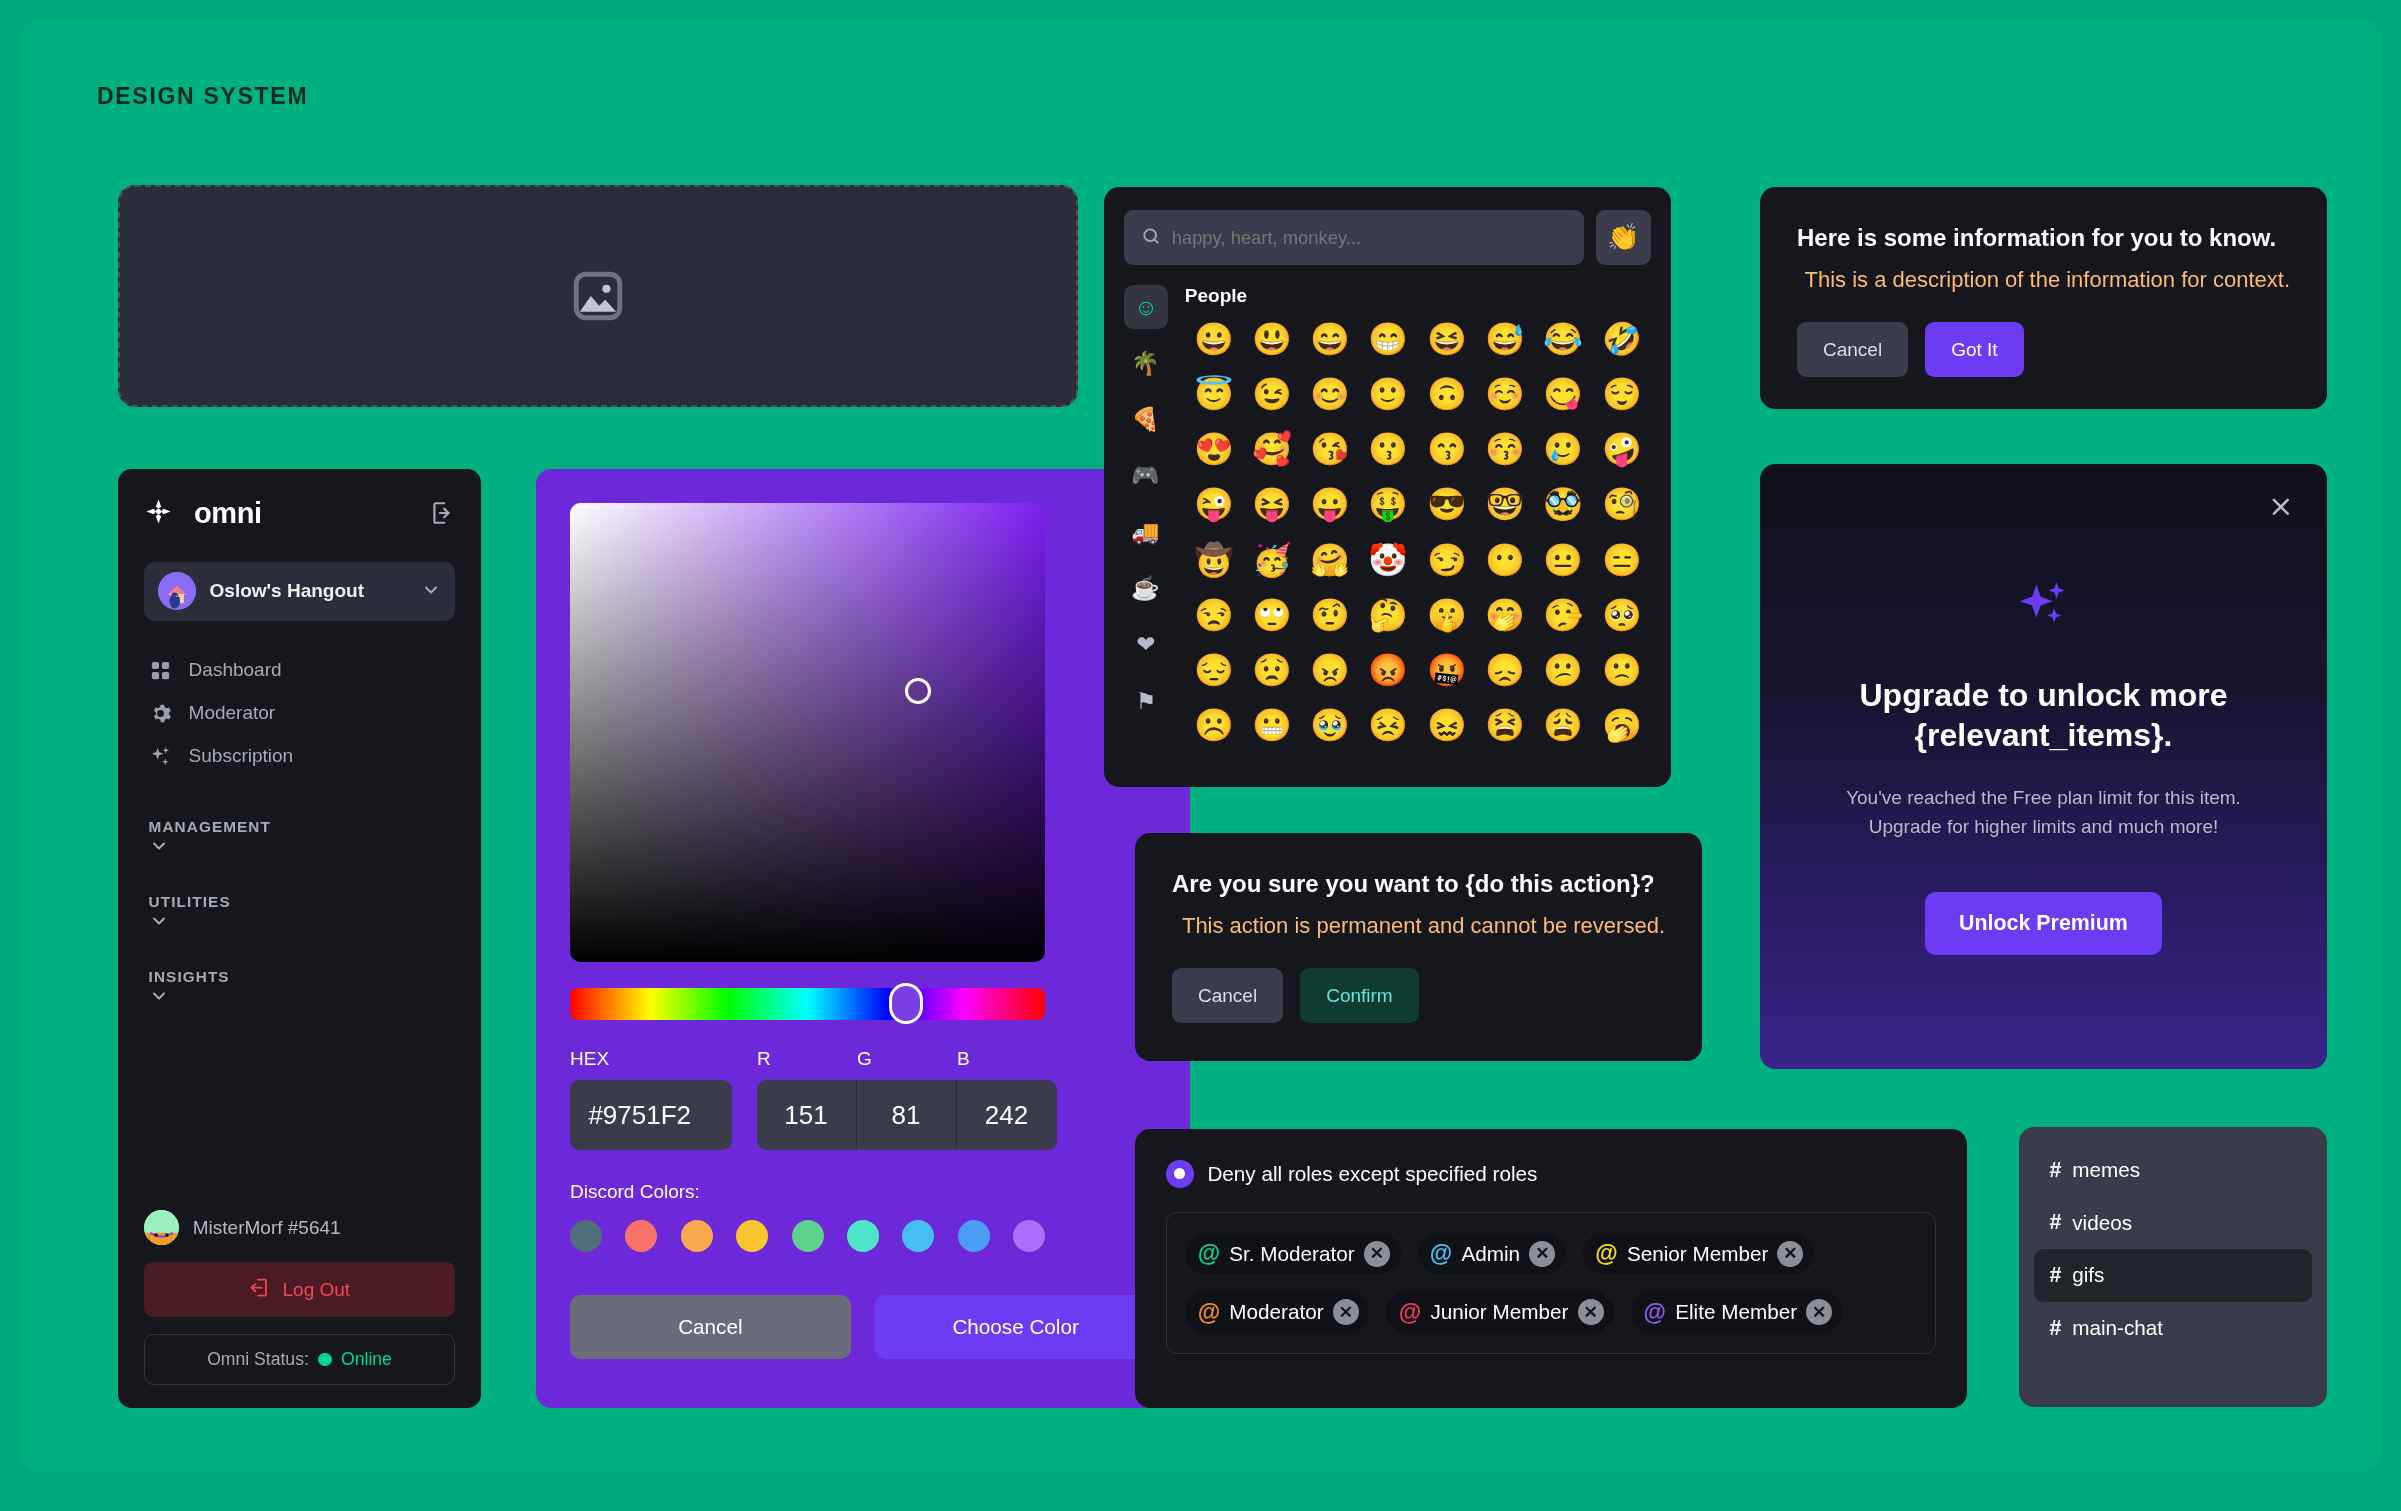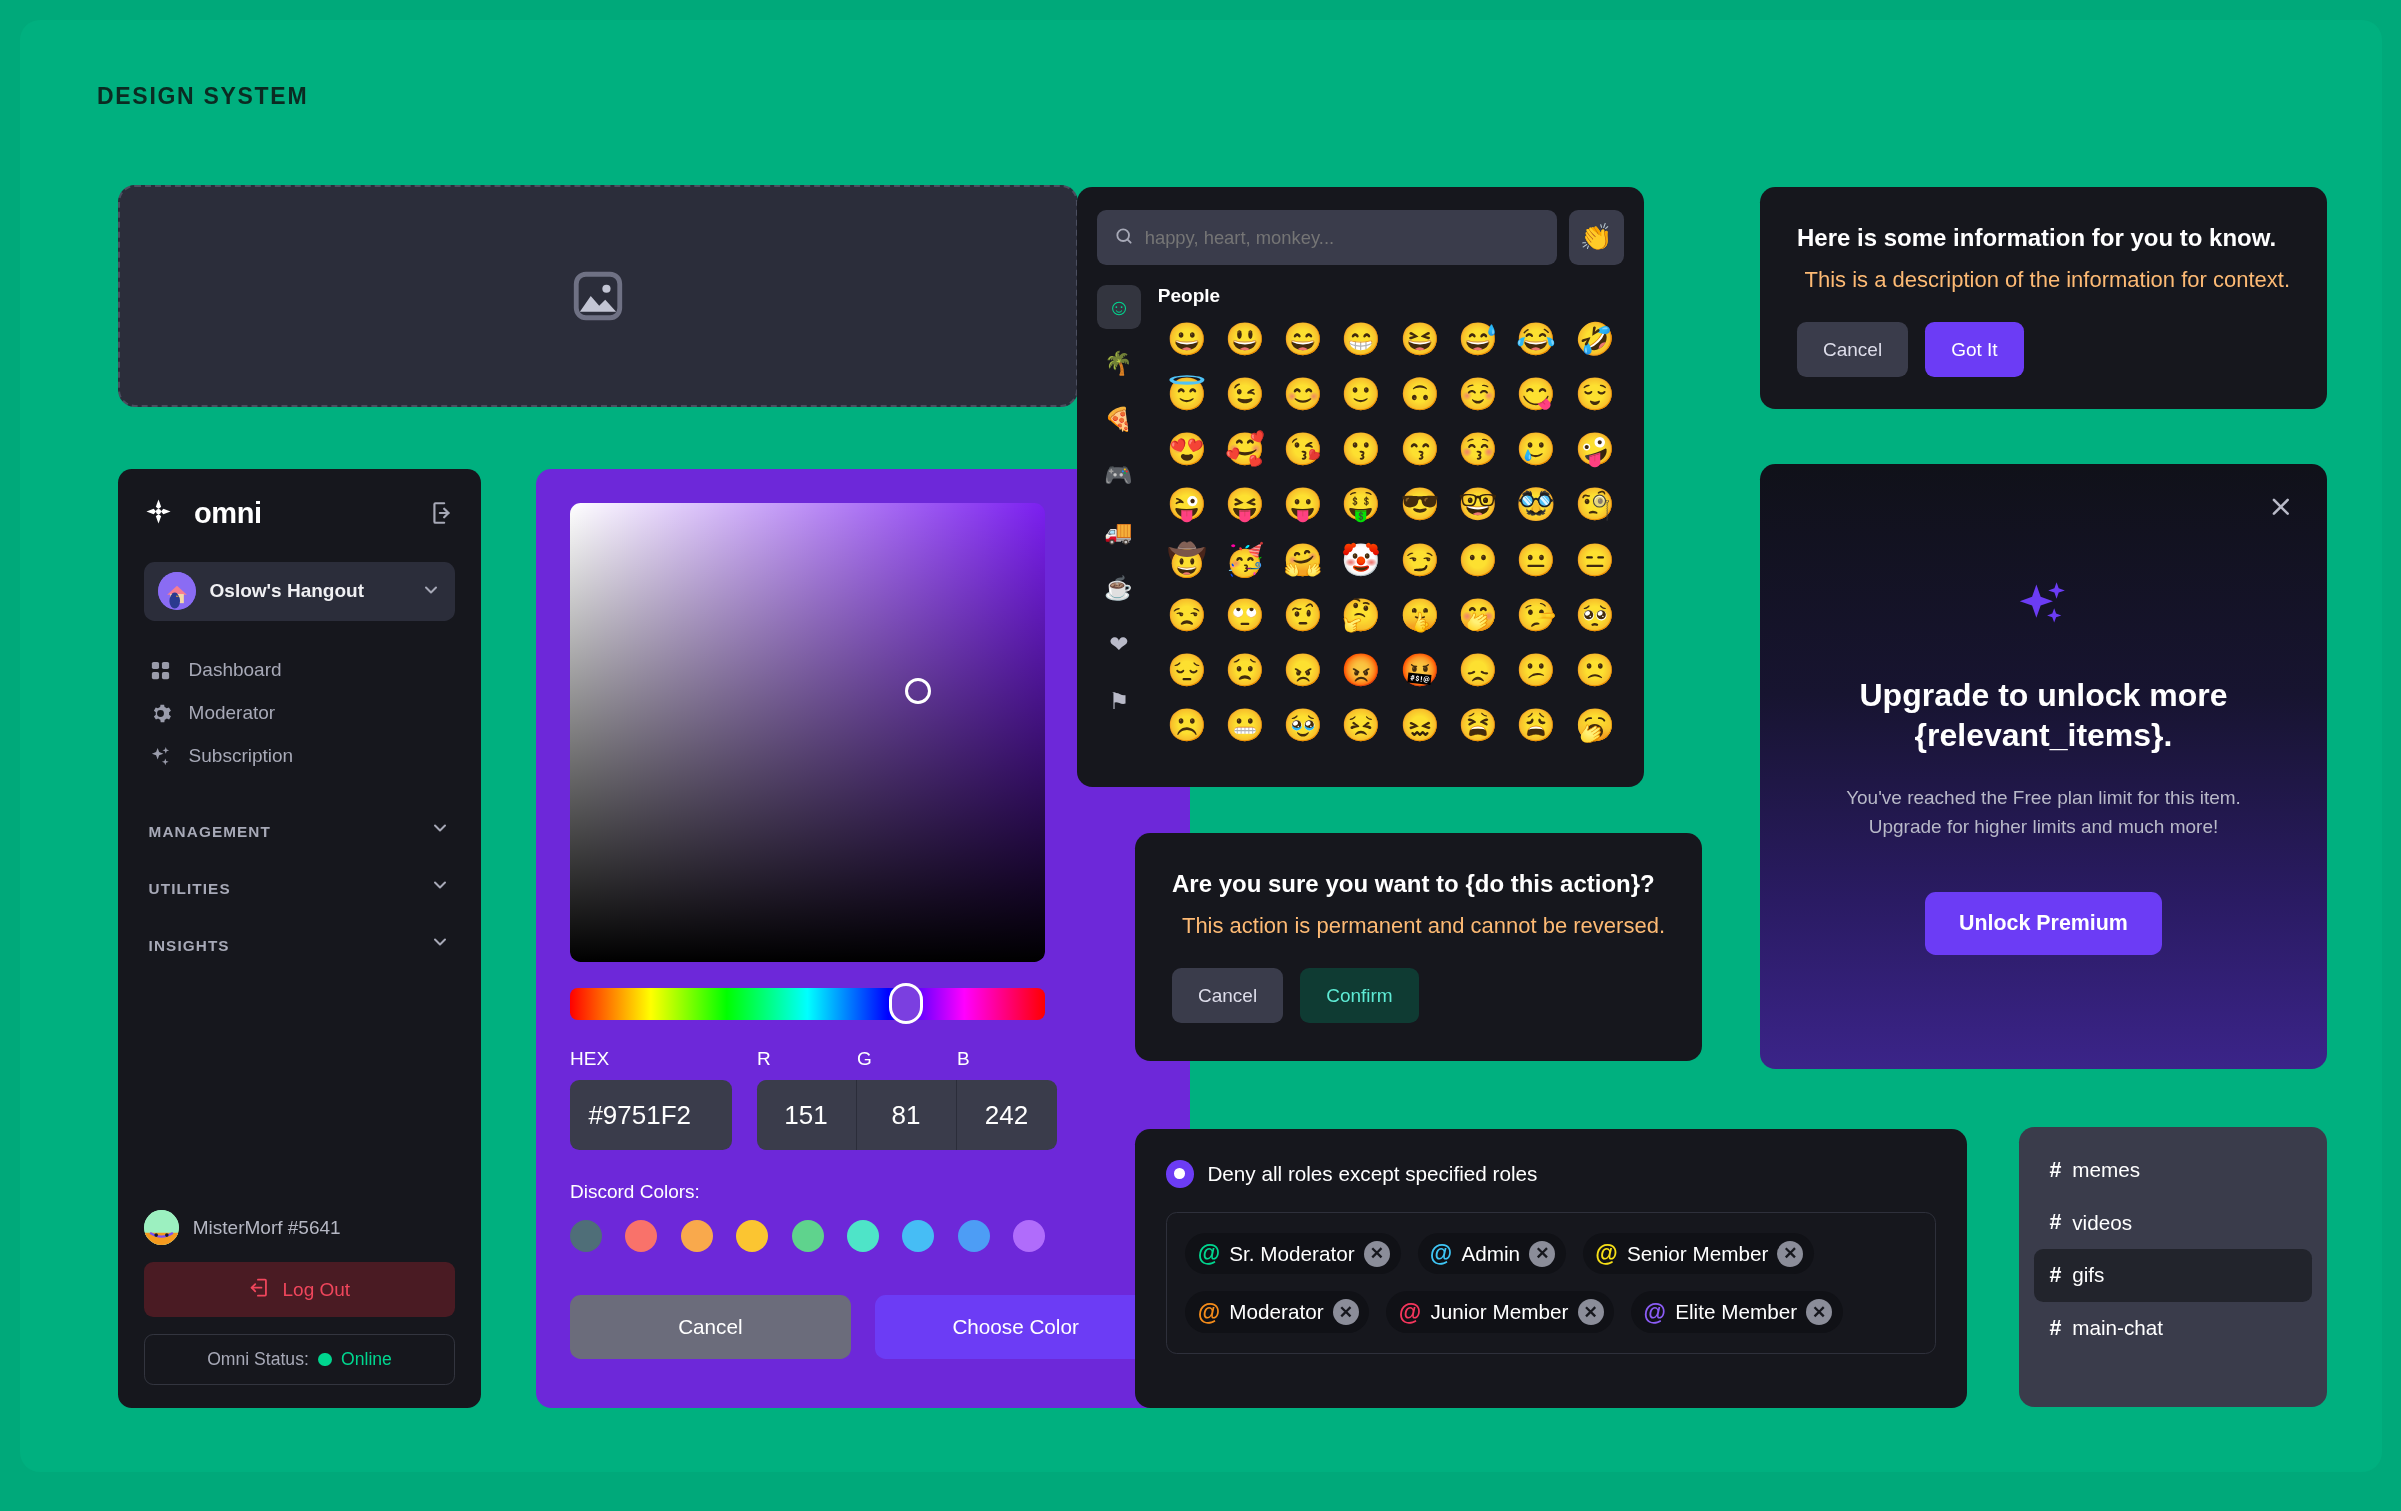--- a/index.html
+++ b/index.html
@@ -56,22 +56,23 @@
     background: linear-gradient(150deg,#8b6cf5,#6f5ae8);
     position: relative; overflow: hidden; flex: none;
   }
   .server-name { font-size: 19px; font-weight: 700; color: #f0f0f3; flex: 1; }
 
   .nav-item { display: flex; align-items: center; gap: 17px; padding: 10px 4.6px; cursor: pointer; }
   .nav-label { font-size: 19px; color: #a7a9b7; }
   .nav-icon { width: 23px; height: 23px; flex: none; }
 
   .section-row {
-    display: flex; align-items: flex-end; justify-content: space-between;
+    display: flex; align-items: flex-start; justify-content: space-between;
     padding: 17px 4.6px;
+    flex-direction: column;
   }
   .section-label { font-size: 15.3px; font-weight: 700; letter-spacing: 1.1px; color: #a7a9b7; }
 
   .user-row { display: flex; align-items: center; gap: 13.8px; margin-bottom: 17px; }
   .user-avatar {
     width: 35px; height: 35px; border-radius: 50%;
     background: #9cf0c0; position: relative; overflow: hidden; flex: none;
   }
   .user-name { font-size: 19px; color: #b5b7c3; }
 
@@ -142,21 +143,21 @@
     flex: 1; height: 64px; background: #6b6c7b; border: none; border-radius: 10.7px;
     color: #fff; font-size: 20.7px; cursor: pointer; font-family: inherit;
   }
   .btn-choose {
     flex: 1; height: 64px; background: #6c3cf5; border: none; border-radius: 10.7px;
     color: #fff; font-size: 20.7px; cursor: pointer; font-family: inherit;
   }
 
   
   .emoji-panel {
-    position: absolute; left: 1057px; top: 167px;
+    position: absolute; left: 1084px; top: 167px;
     width: 567px; height: 600px;
     background: #16171d; border-radius: 15.3px; padding: 23px 20px;
   }
   .emoji-top { display: flex; gap: 12.3px; align-items: center; }
   .emoji-search {
     flex: 1; height: 55px; background: #3a3c4b; border-radius: 9.2px;
     display: flex; align-items: center; gap: 10.7px; padding: 0 17px;
   }
   .emoji-search-input {
     background: transparent; border: none; outline: none; flex: 1;

